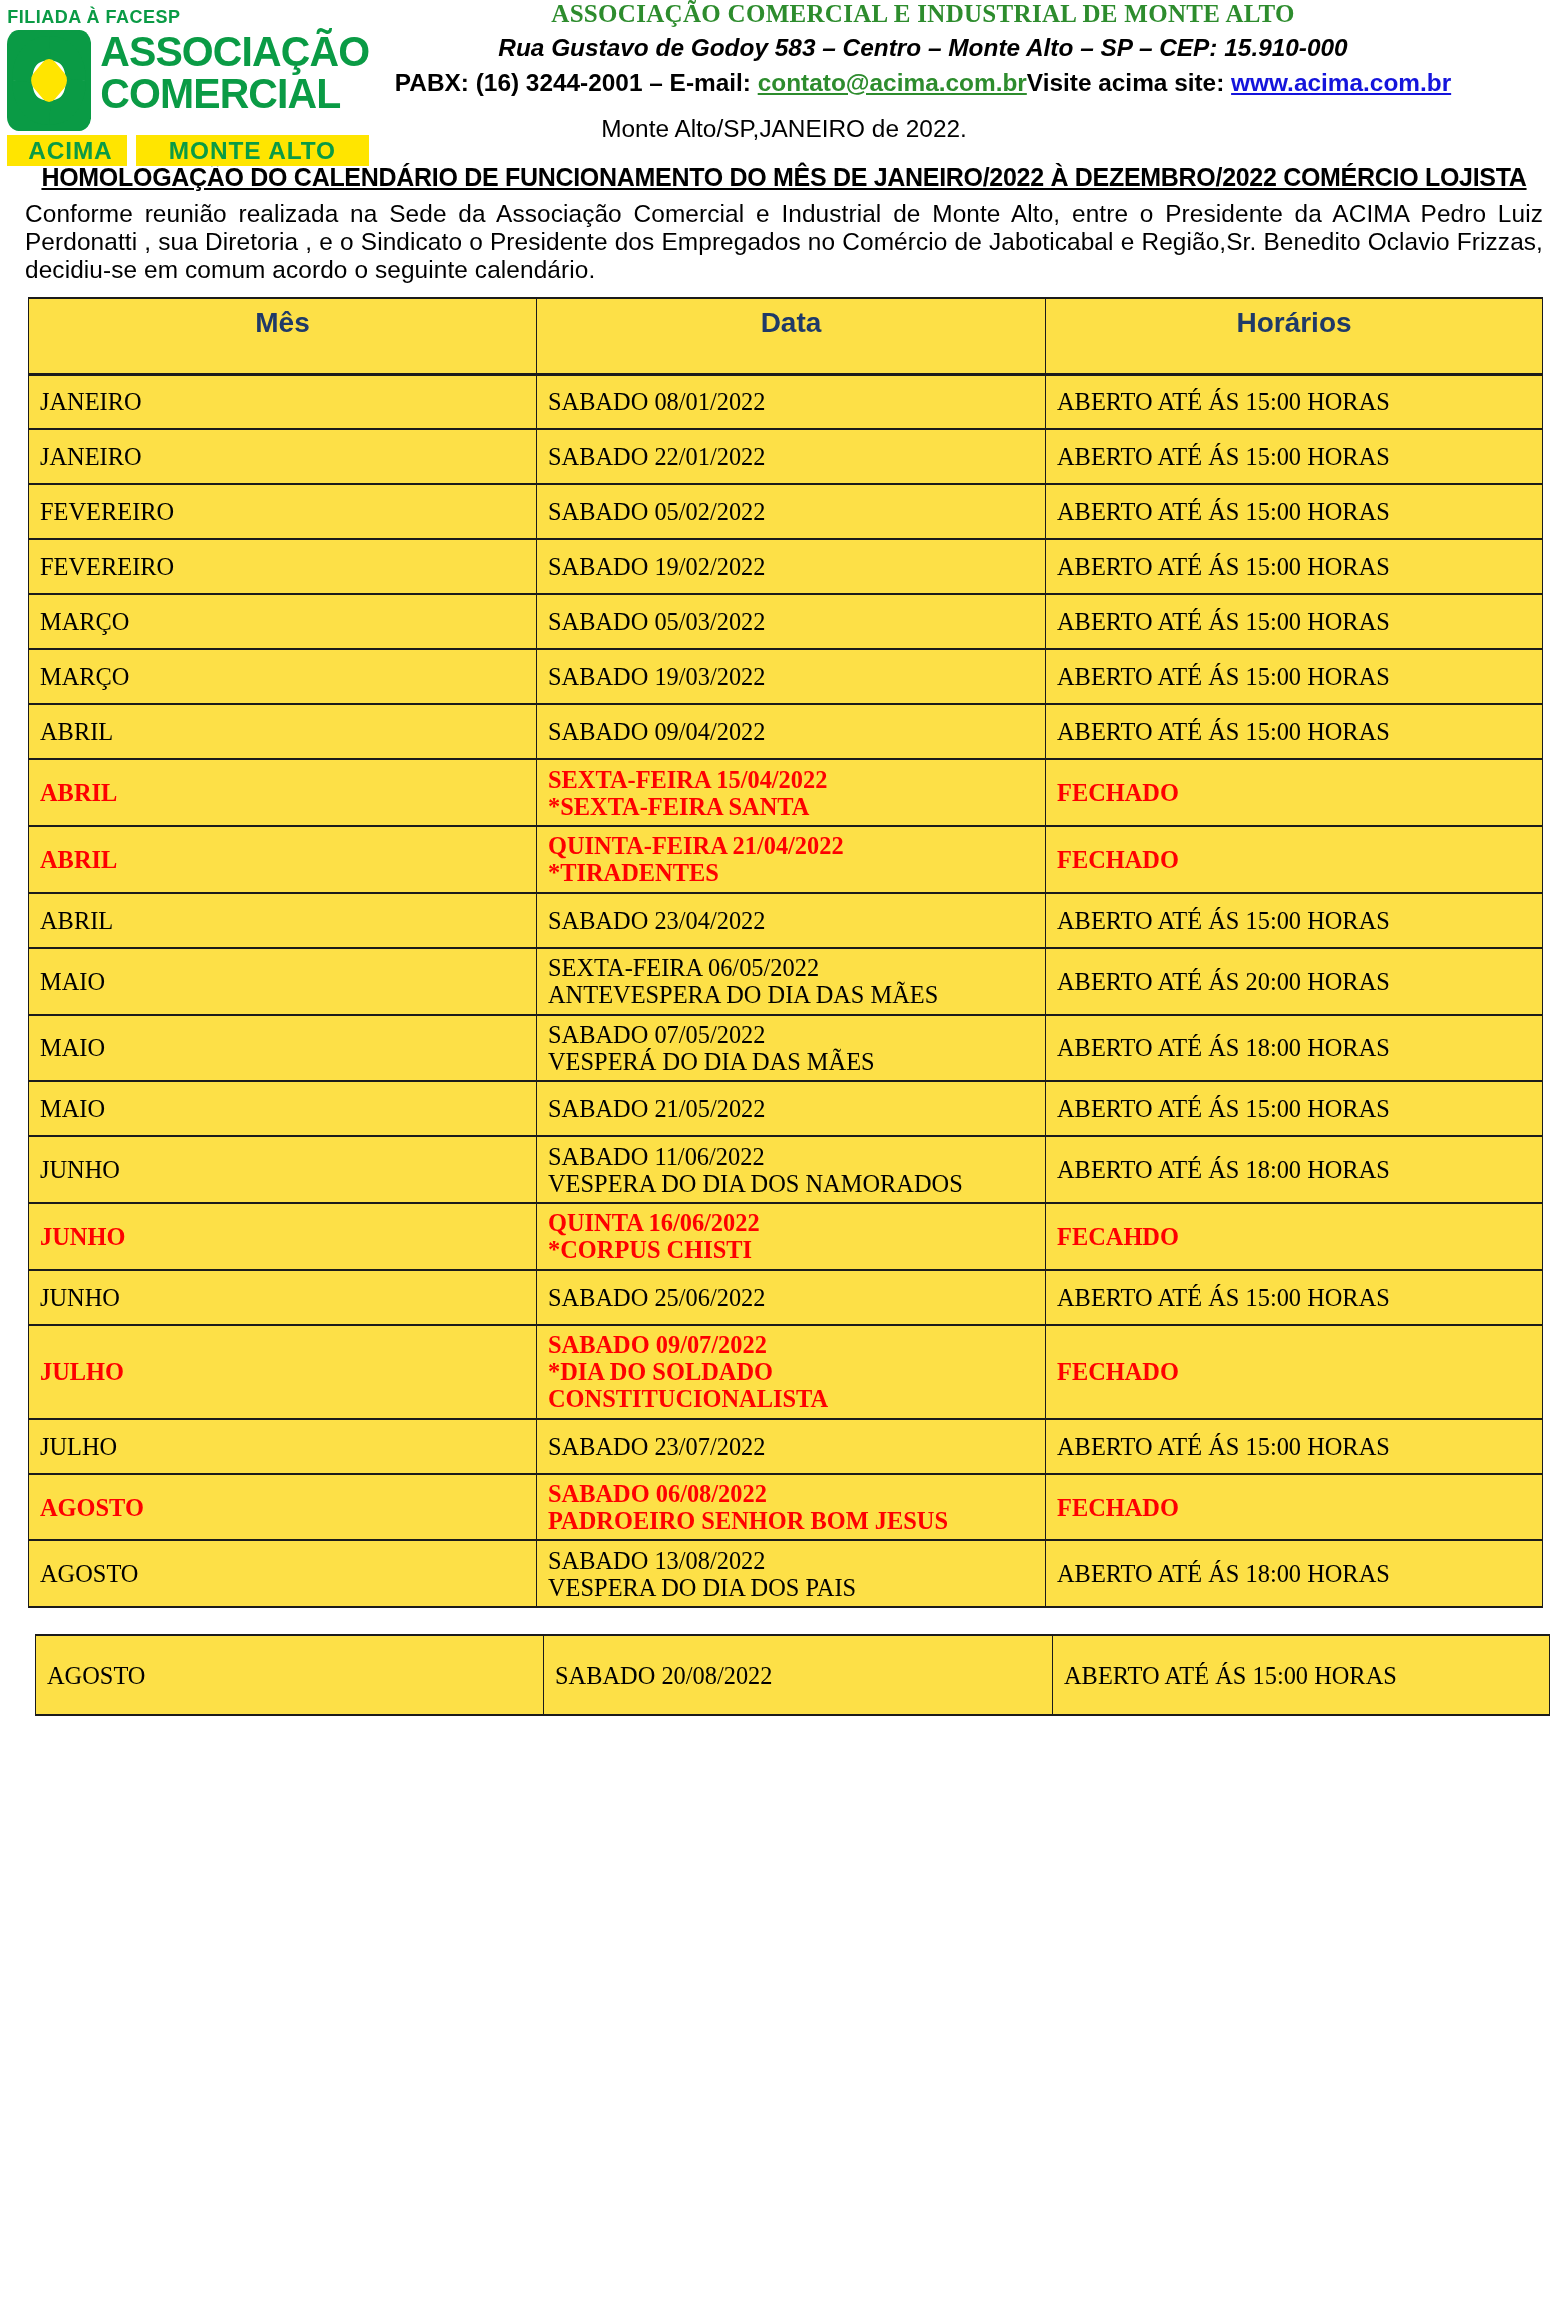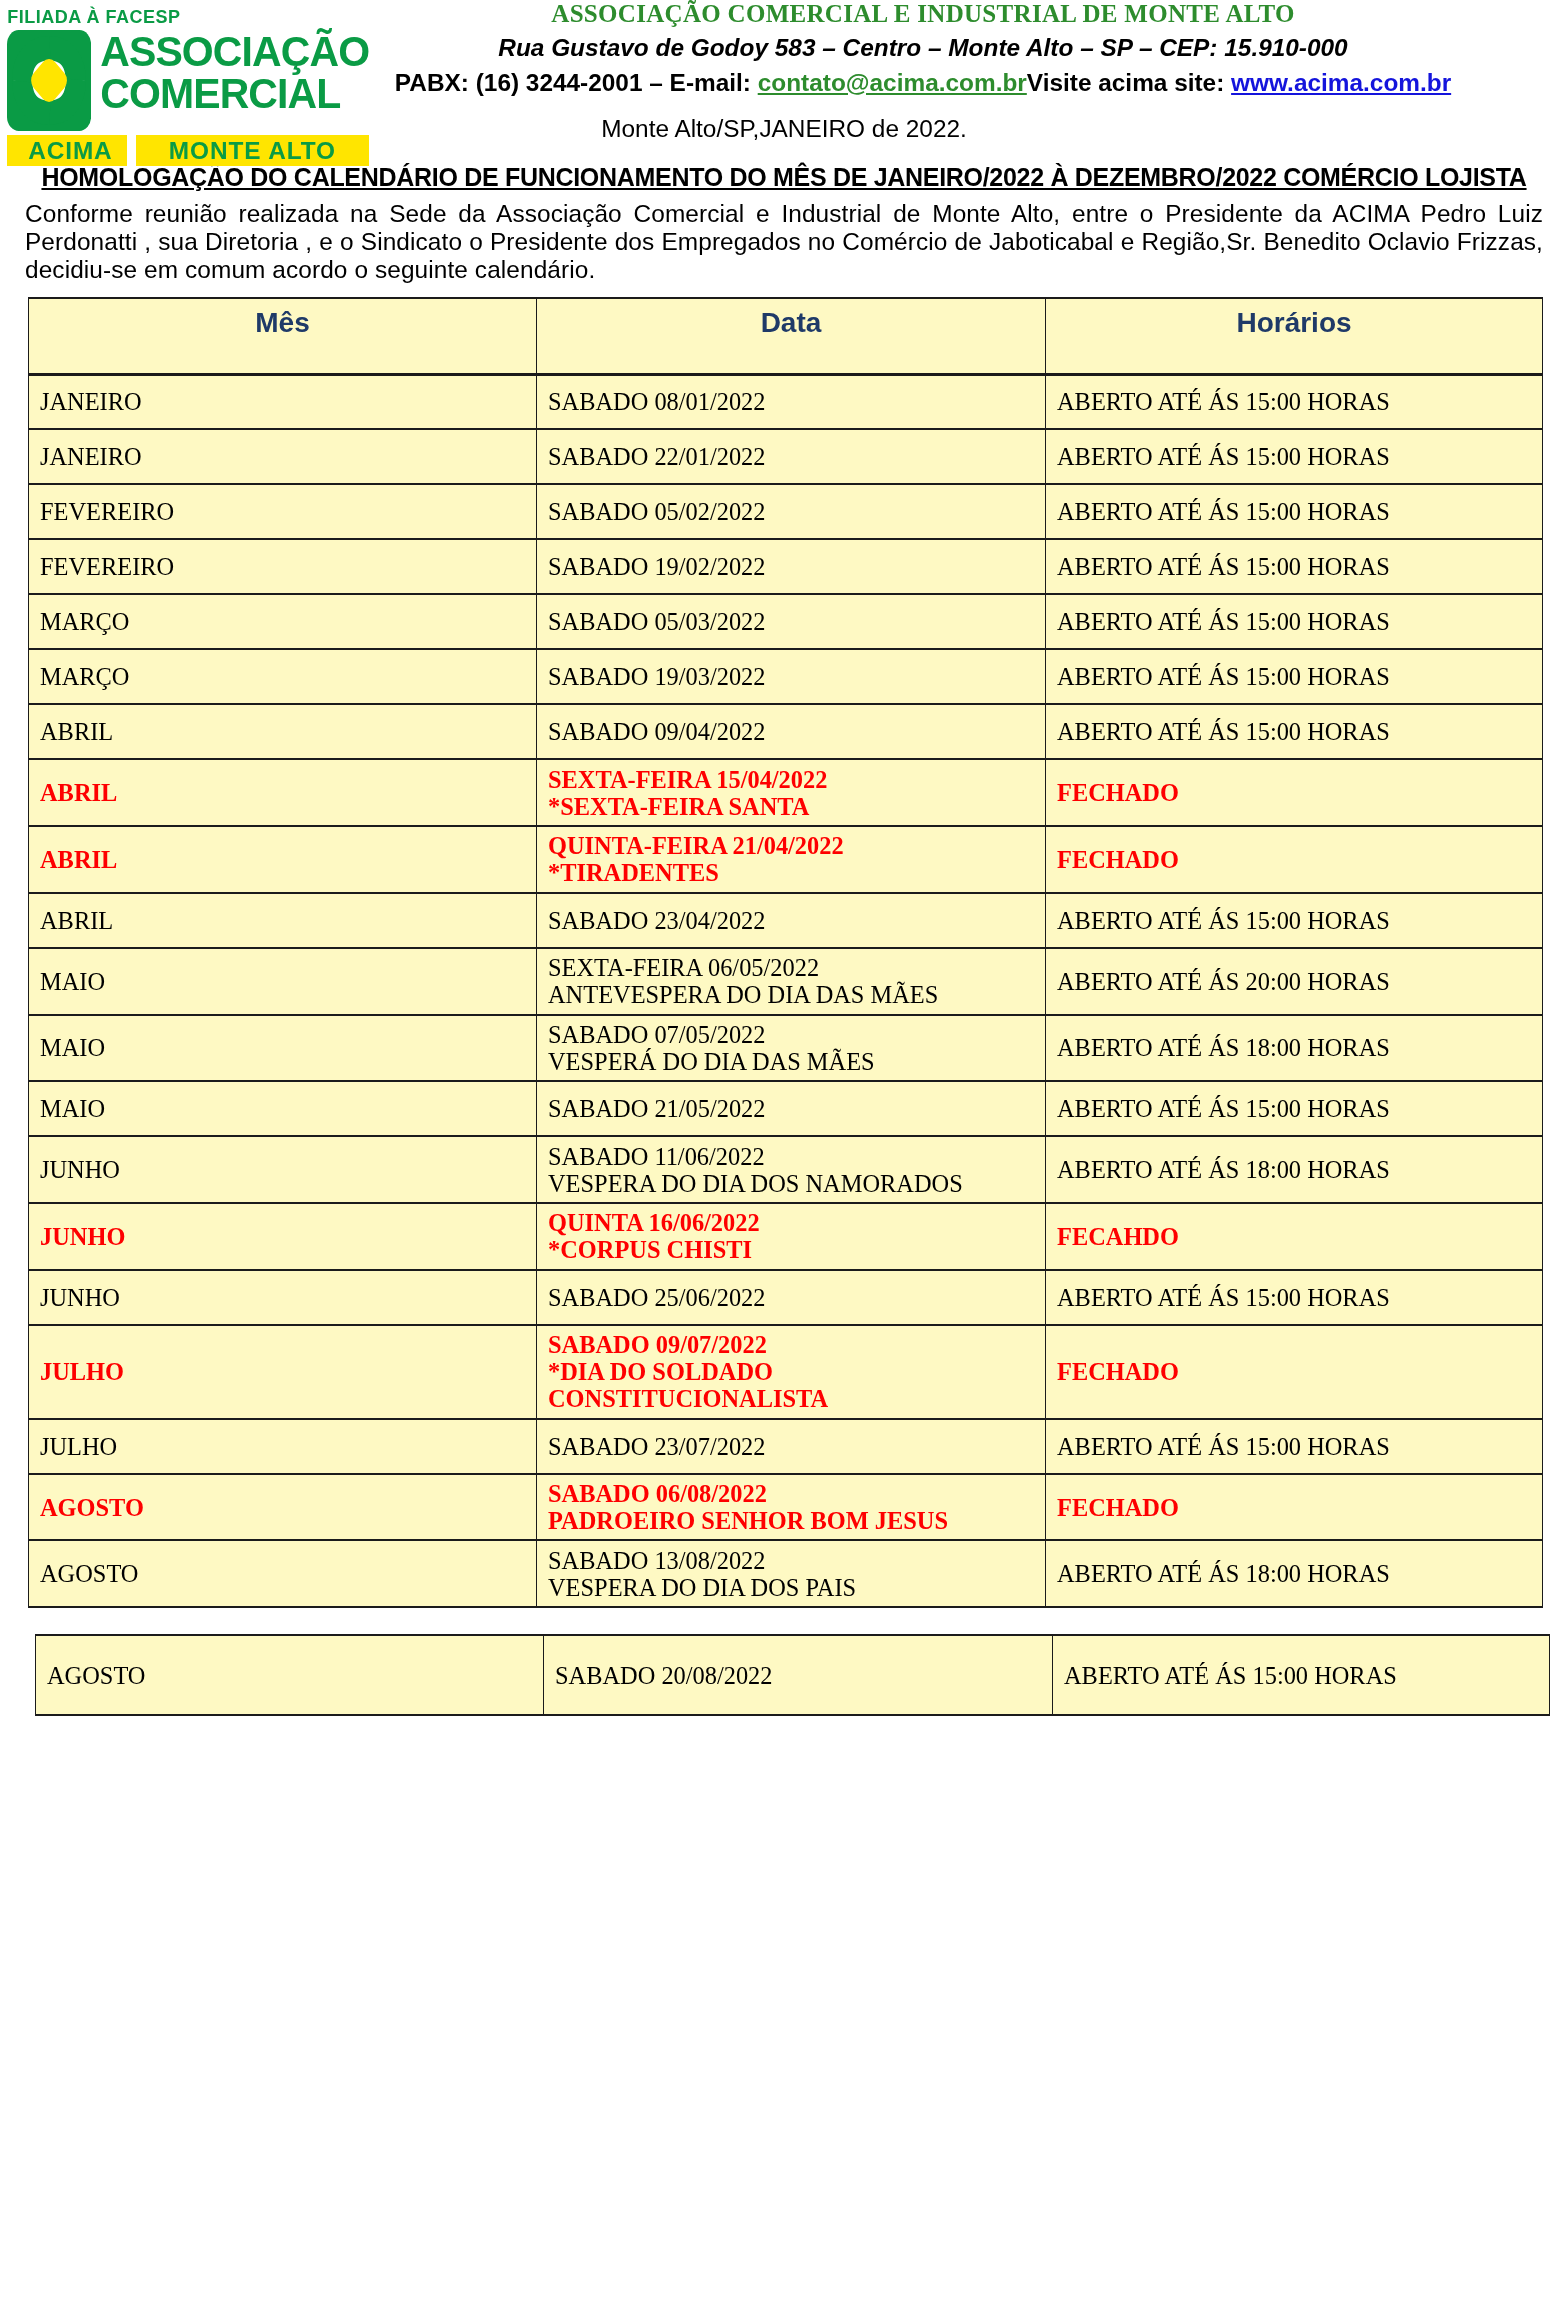--- a/index.html
+++ b/index.html
@@ -39,21 +39,21 @@
   .org-contact{font-weight:bold;font-size:24.4px;margin-top:6.3px;}
   .org-contact a{cursor:pointer;}
   .email-link{color:var(--dark-green);text-decoration:underline;}
   .site-link{color:var(--link-blue);text-decoration:underline;}
   
   .dateline{text-align:center;font-size:24.4px;margin-top:18px;}
   .doc-title{text-align:center;font-weight:bold;font-size:25px;line-height:33px;margin-top:18px;letter-spacing:-0.3px;}
   .doc-title .u{text-decoration:underline;white-space:nowrap;}
   .intro{font-size:24.4px;line-height:28px;text-align:justify;margin:6.3px 25px 0 25px;letter-spacing:0.1px;}
   
-  table.cal{border-collapse:collapse;table-layout:fixed;margin-left:28px;margin-top:13.6px;background:#fef9c3;}
+  table.cal{border-collapse:collapse;table-layout:fixed;margin-left:28px;margin-top:13.6px;background:#fde047;}
   table.cal col.c1{width:508px;} table.cal col.c2{width:509px;} table.cal col.c3{width:497px;}
   table.cal th{
     color:var(--navy);font-weight:bold;font-size:28px;
     height:65px;vertical-align:top;padding-top:7.2px;text-align:center;
     border:1.8px solid var(--line);border-top:2.7px solid var(--line);border-bottom:3.6px solid var(--line);
   }
   table.cal td{
     font-family:"Liberation Serif",serif;font-size:24.4px;line-height:27px;
     padding:5.4px 9px 5.4px 11px;vertical-align:middle;text-align:left;
     border:1.8px solid var(--line);border-top:2.7px solid var(--line);border-bottom:2.7px solid var(--line);

